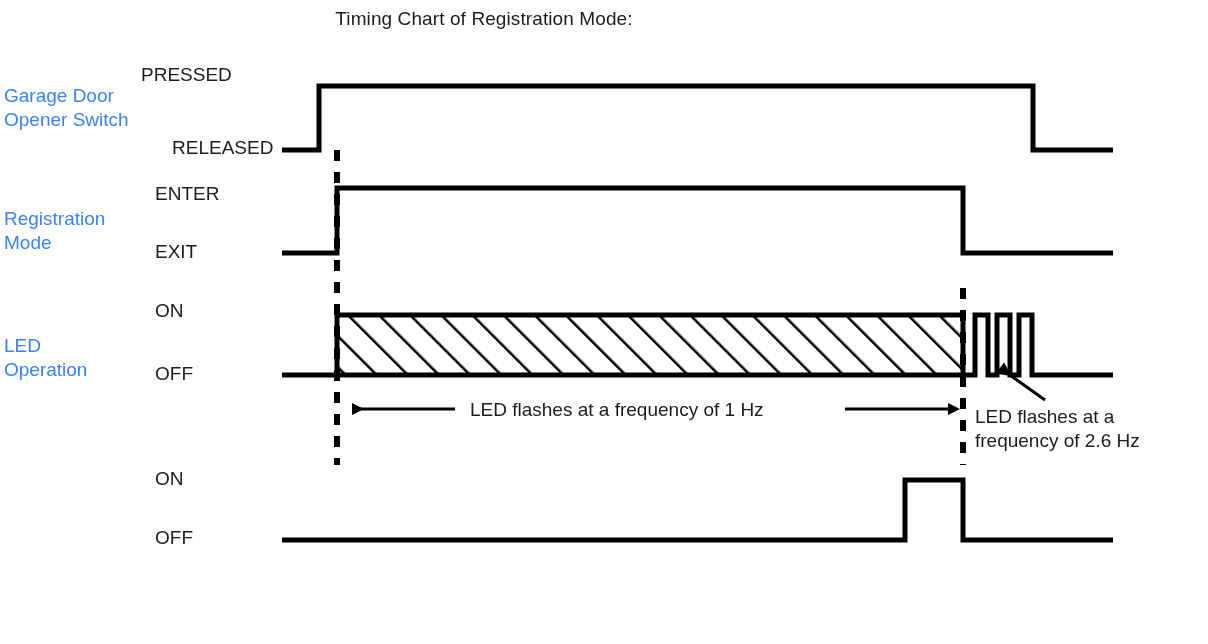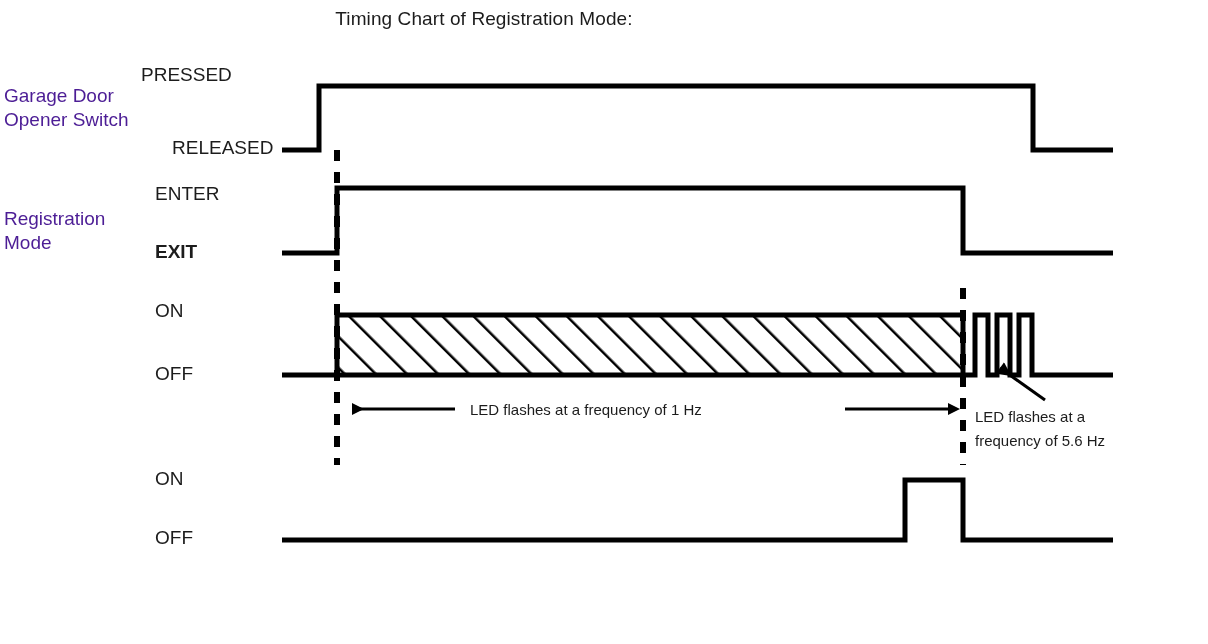--- a/index.html
+++ b/index.html
@@ -27,69 +27,71 @@
     width: 968px;
     text-align: center;
     font-size: 19px;
     letter-spacing: 0.1px;
     color: #1c1c1c;
   }
   .row-label {
     position: absolute;
     font-size: 19px;
     line-height: 24px;
-    color: #4c1d95;
+    color: #3b82f6;
     white-space: pre-line;
   }
   .state-label {
     position: absolute;
     font-size: 19px;
     line-height: 22px;
     color: #1c1c1c;
     white-space: nowrap;
   }
   .annot {
     position: absolute;
-    font-size: 15px;
+    font-size: 19px;
     line-height: 24px;
     color: #1c1c1c;
     white-space: pre-line;
   }
   svg#wave {
     position: absolute;
     left: 0; top: 0;
   }
 </style>
 </head>
 <body>
 
 <div id="stage">
 
   <div id="title">Timing Chart of Registration Mode:</div>
 
   <div class="row-label" style="left:4px; top:84px;">Garage Door
 Opener Switch</div>
   <div class="row-label" style="left:4px; top:207px;">Registration
 Mode</div>
+  <div class="row-label" style="left:4px; top:334px;">LED
+Operation</div>
 
   <div class="state-label" style="left:141px; top:64px;">PRESSED</div>
   <div class="state-label" style="left:172px; top:137px;">RELEASED</div>
 
   <div class="state-label" style="left:155px; top:183px;">ENTER</div>
-  <div class="state-label" style="left:155px; top:241px;font-weight:bold;">EXIT</div>
+  <div class="state-label" style="left:155px; top:241px;">EXIT</div>
 
   <div class="state-label" style="left:155px; top:300px;">ON</div>
   <div class="state-label" style="left:155px; top:363px;">OFF</div>
 
   <div class="state-label" style="left:155px; top:468px;">ON</div>
   <div class="state-label" style="left:155px; top:527px;">OFF</div>
 
   <div class="annot" style="left:470px; top:398px;">LED flashes at a frequency of 1 Hz</div>
   <div class="annot" style="left:975px; top:405px;">LED flashes at a
-frequency of 5.6 Hz</div>
+frequency of 2.6 Hz</div>
 
   <svg id="wave" width="1208" height="644">
     <defs>
       <pattern id="hatch" width="22" height="22" patternUnits="userSpaceOnUse" patternTransform="rotate(-45)">
         <rect width="22" height="22" fill="#ffffff"></rect>
         <line x1="0" y1="0" x2="0" y2="22" stroke="#000000" stroke-width="5"></line>
       </pattern>
       <marker id="arrL" markerWidth="14" markerHeight="12" refX="12" refY="6" orient="auto" markerUnits="userSpaceOnUse">
         <path d="M12,0 L12,12 L0,6 Z" fill="#000000"></path>
       </marker>

